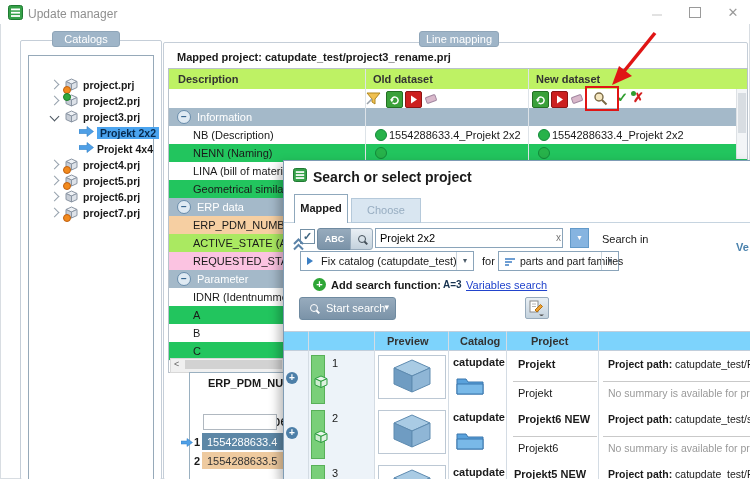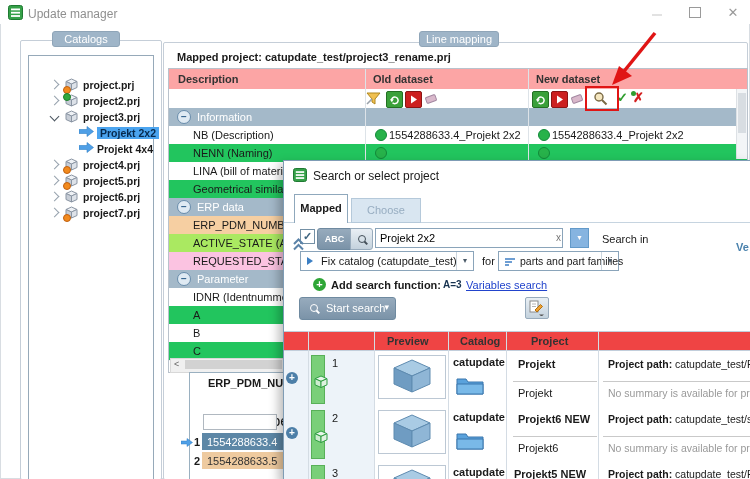--- a/index.html
+++ b/index.html
@@ -20,21 +20,21 @@
   .titem{position:absolute;left:0;width:122px;height:16px}
   .tlbl{position:absolute;top:2px;white-space:nowrap;font-weight:bold;font-size:10.5px}
   .tsel{background:#4ba4ef;color:#06294d;padding:0 3px}
   .chev{position:absolute;top:4px;width:6px;height:6px;border-right:1.6px solid #96a2ad;border-bottom:1.6px solid #96a2ad;transform:rotate(-45deg)}
   .chev.exp{border-color:#49545e;transform:rotate(45deg)}
   .ticon{position:absolute;top:1px}
   .badge-o{position:absolute;width:6px;height:6px;border-radius:50%;background:#f28a1e;border:1px solid #c06010;left:-2px;bottom:-1px}
   .badge-g{position:absolute;width:6px;height:6px;border-radius:50%;background:#2fa83c;border:1px solid #1d7f2a;left:-2px;top:-1px}
   
   .maptable{left:168px;top:68px;width:578px;height:303px;border:1px solid #b9c2cc;background:#fff}
-  .mhead{position:absolute;left:0;top:0;width:578px;height:20px;background:#fca5a5;border-bottom:1px solid #c5ccd4;font-weight:bold;color:#333}
+  .mhead{position:absolute;left:0;top:0;width:578px;height:20px;background:#bef264;border-bottom:1px solid #c5ccd4;font-weight:bold;color:#333}
   .mtool{position:absolute;left:0;top:20px;width:578px;height:19px;background:#fff;border-bottom:1px solid #e2e6ea}
   .mrow{position:absolute;left:0;width:578px;height:18px;background:#fff;border-bottom:1px solid #eef1f4}
   .mrow.alt{background:#22c55e}
   .mrow.sec{background:#a4b9c9;color:#fff;border-bottom:1px solid #93a9bb}
   .mrow .lbl{position:absolute;left:24px;top:3px;white-space:nowrap}
   .mrow.sec .lbl{left:28px}
   .c-or{background:#f6cfa2 !important}
   .c-gr{background:#aae961 !important}
   .c-pk{background:#fbc3e1 !important}
   .coldiv{position:absolute;top:0;width:1px;height:290px;background:#dde3e8}
@@ -323,21 +323,21 @@
 </div>
 
 <div class="abs dialog">
 
   <svg class="abs" style="left:9px;top:7px" width="14" height="14">
       <rect x="0.5" y="0.5" width="13" height="13" rx="2" fill="#35a048" stroke="#1f7a32"></rect>
       <rect x="2.8" y="3.2" width="8.4" height="1.7" fill="#fff"></rect>
       <rect x="2.8" y="6.2" width="8.4" height="1.7" fill="#fff"></rect>
       <rect x="2.8" y="9.2" width="8.4" height="1.7" fill="#fff"></rect>
     </svg>
-  <span class="abs" style="left:29px;top:8px;font-size:12px;font-weight:normal">Search or select project</span>
+  <span class="abs" style="left:29px;top:8px;font-size:14px;font-weight:bold">Search or select project</span>
 
   <div class="abs" style="left:0;top:61px;width:467px;height:1px;background:#c6d4e0"></div>
   <div class="dtab off">Choose</div>
   <div class="dtab active">Mapped</div>
 
   <div class="abs" style="left:16px;top:68px;width:13px;height:13px;border:1px solid #7490a5;background:#fff;text-align:center"><span style="color:#3f6580;font-size:11px;font-weight:bold;line-height:12px">✓</span></div>
   <div class="abs grad-dark" style="left:33px;top:67px;width:33px;height:20px;border-radius:3px 0 0 3px;text-align:center;font-size:9px;font-weight:bold;line-height:20px">ABC</div>
   <div class="abs grad-light" style="left:66px;top:67px;width:21px;height:20px;border-radius:0 3px 3px 0;text-align:center;line-height:19px"><span class="mag"></span></div>
   <input class="abs" style="left: 91px; top: 67px; width: 178px; height: 18px; border: 1px solid rgb(138, 164, 186); padding: 0px 4px; font: 11px &quot;Liberation Sans&quot;, sans-serif;" value="Projekt 2x2">
   <span class="abs" style="left:272px;top:71px;color:#777;font-size:10px">x</span>
@@ -378,21 +378,21 @@
   <div class="abs grad-light" style="left:241px;top:136px;width:22px;height:20px;border-radius:2px">
     <svg width="16" height="16" style="margin:2px 0 0 3px">
         <rect x="1" y="1" width="8" height="11" fill="#fff" stroke="#8a8a8a"></rect>
         <line x1="3" y1="4" x2="7" y2="4" stroke="#b5b5b5"></line>
         <line x1="3" y1="6.5" x2="7" y2="6.5" stroke="#b5b5b5"></line>
         <polygon points="6,10 11.5,4.5 13.5,6.5 8,12" fill="#f0a030" stroke="#b07010"></polygon>
         <polygon points="10,14.5 15,14.5 12.5,16.5" fill="#555"></polygon>
       </svg>
   </div>
 
-  <div class="abs" style="left:0;top:170px;width:467px;height:20px;background:#ef4444;border-top:1px solid #c2cedb;border-bottom:1px solid #c2cedb;box-sizing:border-box">
+  <div class="abs" style="left:0;top:170px;width:467px;height:20px;background:#7dd3fc;border-top:1px solid #c2cedb;border-bottom:1px solid #c2cedb;box-sizing:border-box">
     <span class="abs" style="left:103px;top:3px;font-weight:bold;color:#333">Preview</span>
     <span class="abs" style="left:176px;top:3px;font-weight:bold;color:#333">Catalog</span>
     <span class="abs" style="left:247px;top:3px;font-weight:bold;color:#333">Project</span>
   </div>
 
   <div class="resrow" style="top:190px">
     <div class="rescellblue"></div>
     <span class="pluscirc" style="left:2px;top:21px">+</span>
     <span class="gbar"></span>
     <span class="abs" style="left:48px;top:6px">1</span>

